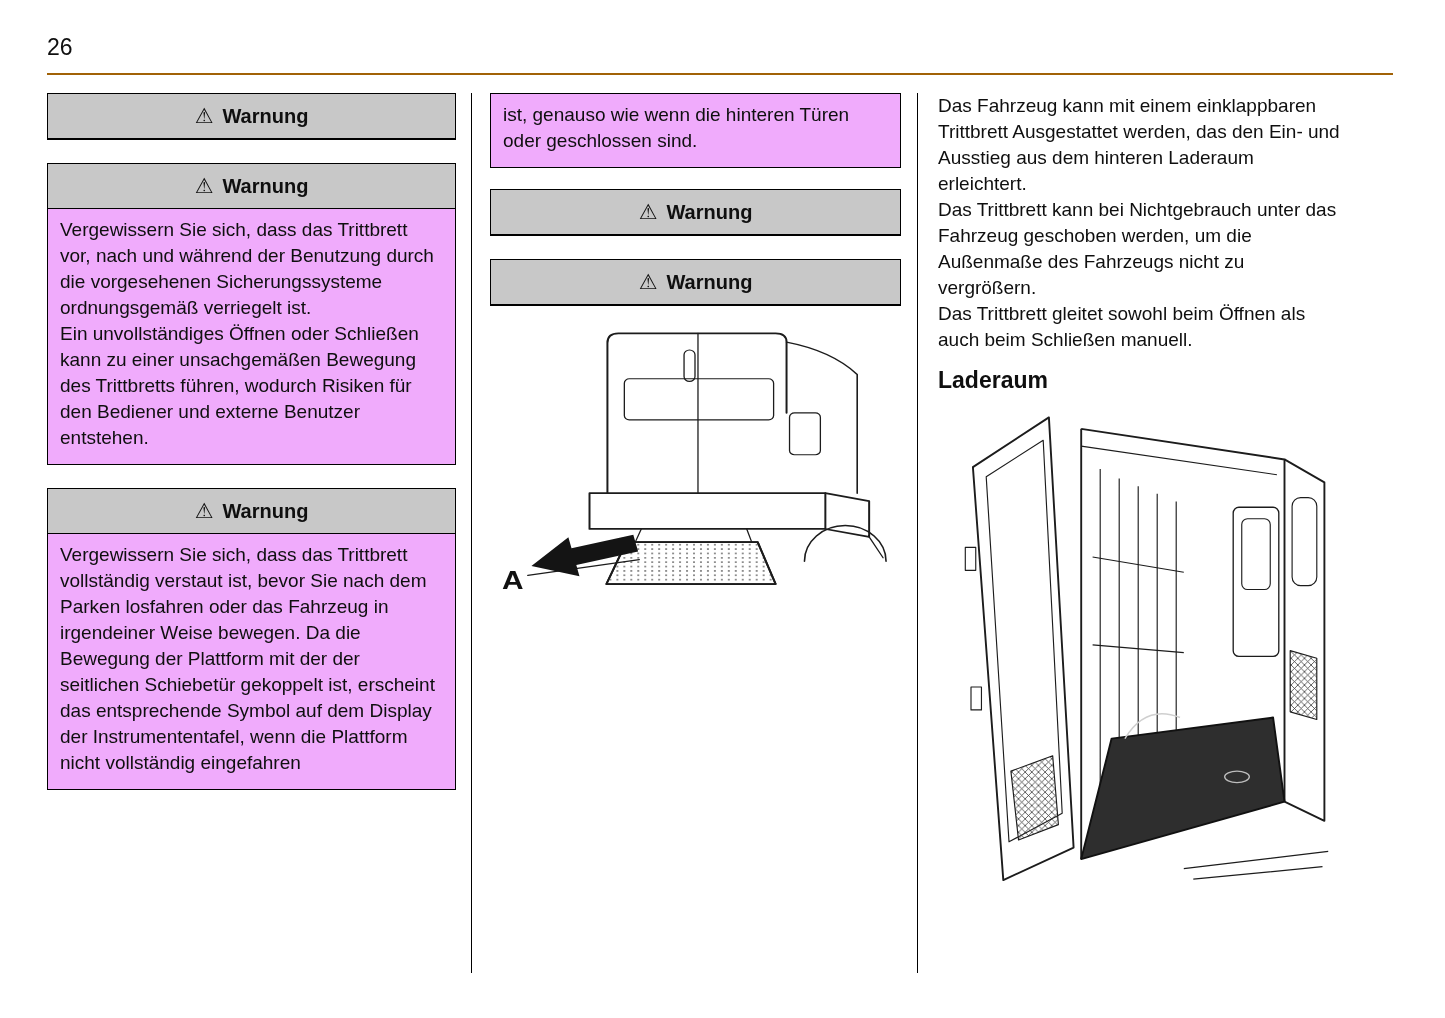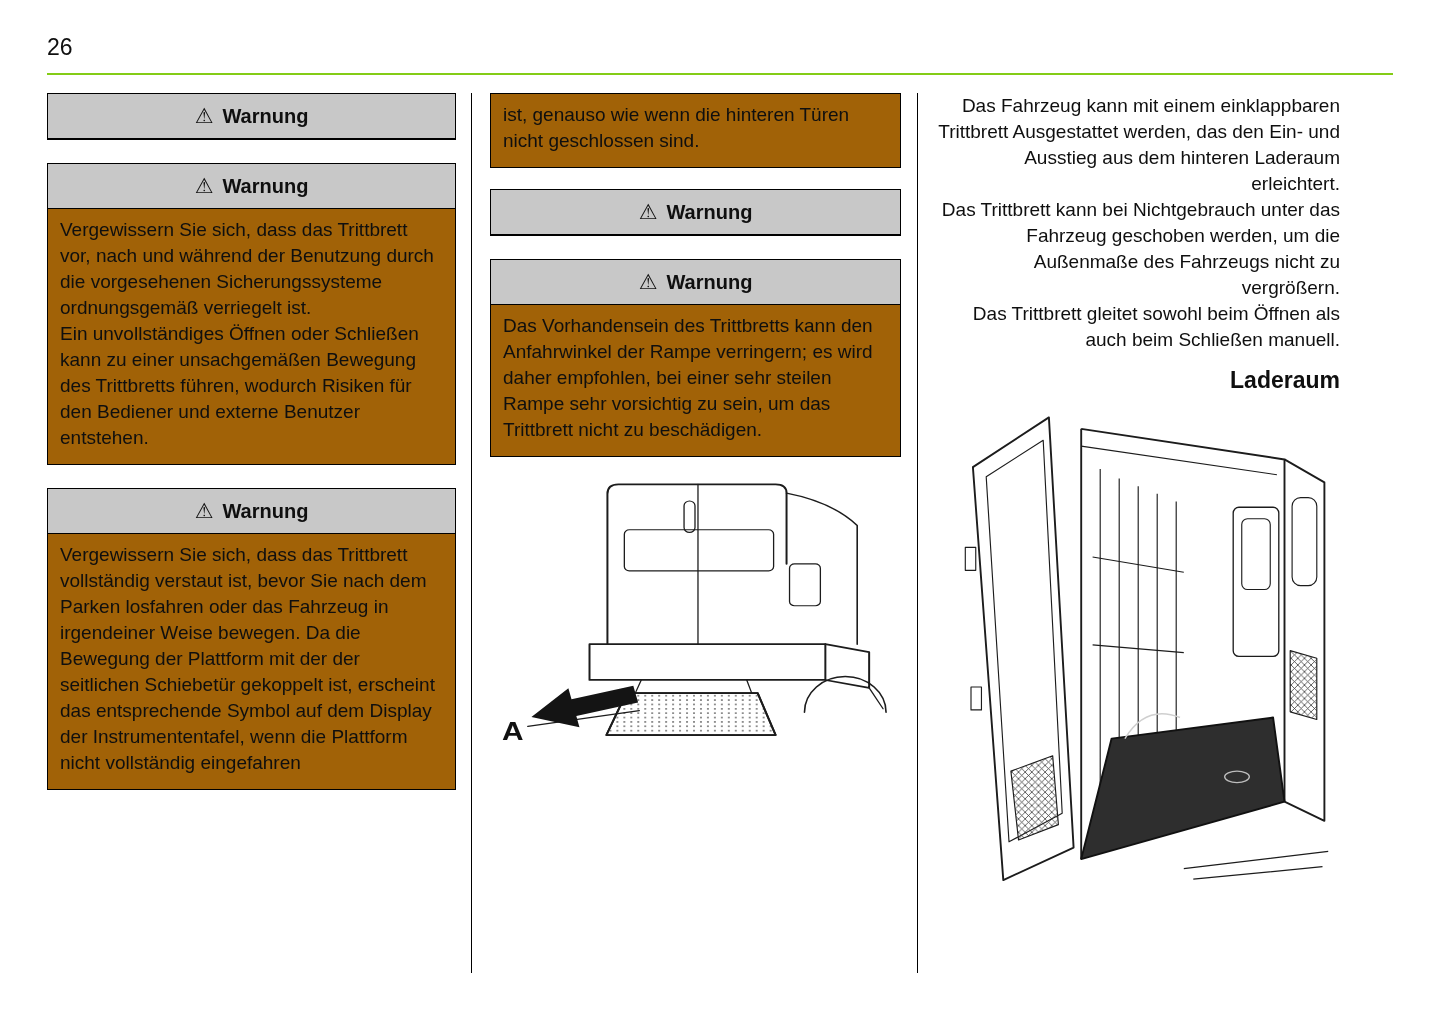--- a/index.html
+++ b/index.html
@@ -7,33 +7,33 @@
   body {
     width: 1445px; height: 1018px;
     font-family: "Liberation Sans", sans-serif;
     color: #0f0f0f;
     overflow: hidden;
   }
   .page { width: 100%; height: 100%; padding: 34px 52px 20px 47px; }
 
   .page-header {
     display: flex; align-items: baseline;
-    border-bottom: 2px solid #84cc16;
+    border-bottom: 2px solid #a16207;
     padding-bottom: 12px;
   }
   .page-number { font-size: 23px; width: 133px; }
   .page-title  { font-size: 22px; font-weight: bold; }
 
   .columns { display: flex; margin-top: 18px; height: 880px; }
   .col { height: 100%; overflow: hidden; }
   .col-1 { width: 425px; padding-right: 15px; border-right: 1.5px solid #000; }
   .col-2 { width: 446px; padding-left: 18px; padding-right: 16px; border-right: 1.5px solid #000; }
-  .col-3 { width: 422px; padding-left: 20px; text-align: right; }
-
-  .warning-box, .cont-box { border: 1.5px solid #000; margin-bottom: 23px; background: #a16207; }
+  .col-3 { width: 422px; padding-left: 20px; }
+
+  .warning-box, .cont-box { border: 1.5px solid #000; margin-bottom: 23px; background: #f0abfc; }
   .warning-header {
     background: #c8c8c8;
     border-bottom: 1.5px solid #000;
     text-align: center;
     font-weight: bold;
     font-size: 20px;
     padding: 10px 0;
   }
   .warning-icon { font-weight: normal; font-size: 21px; margin-right: 9px; }
   .warning-body, .cont-body {
@@ -88,34 +88,33 @@
           <span class="warning-icon">⚠</span><span>Warnung</span>
         </div>
         <div class="warning-body">Vergewissern Sie sich, dass das Trittbrett vollständig verstaut ist, bevor Sie nach dem Parken losfahren oder das Fahrzeug in irgendeiner Weise bewegen. Da die Bewegung der Plattform mit der der seitlichen Schiebetür gekoppelt ist, erscheint das entsprechende Symbol auf dem Display der Instrumententafel, wenn die Plattform nicht vollständig eingefahren</div>
       </section>
 
     </div>
 
     <div class="col col-2">
 
       <section class="cont-box">
-        <div class="cont-body">ist, genauso wie wenn die hinteren Türen nicht geschlossen sind.</div>
-      </section>
-
-      <section class="warning-box">
-        <div class="warning-header">
-          <span class="warning-icon">⚠</span><span>Warnung</span>
-        </div>
-      </section>
-
-      <section class="warning-box">
-        <div class="warning-header">
-          <span class="warning-icon">⚠</span><span>Warnung</span>
-        </div>
-        <div class="warning-body">Das Vorhandensein des Trittbretts kann den Anfahrwinkel der Rampe verringern; es wird daher empfohlen, bei einer sehr steilen Rampe sehr vorsichtig zu sein, um das Trittbrett nicht zu beschädigen.</div>
+        <div class="cont-body">ist, genauso wie wenn die hinteren Türen oder geschlossen sind.</div>
+      </section>
+
+      <section class="warning-box">
+        <div class="warning-header">
+          <span class="warning-icon">⚠</span><span>Warnung</span>
+        </div>
+      </section>
+
+      <section class="warning-box">
+        <div class="warning-header">
+          <span class="warning-icon">⚠</span><span>Warnung</span>
+        </div>
       </section>
 
       <figure class="figure fig-rear">
         <svg width="408" height="262" viewBox="0 0 410 300" preserveAspectRatio="none">
           <defs>
             <pattern id="stepDots" width="7" height="5" patternUnits="userSpaceOnUse">
               <circle cx="2" cy="2" r="1" fill="#666"></circle>
             </pattern>
           </defs>
           <g fill="none" stroke="#1c1c1c" stroke-width="2" stroke-linejoin="round" stroke-linecap="round">

